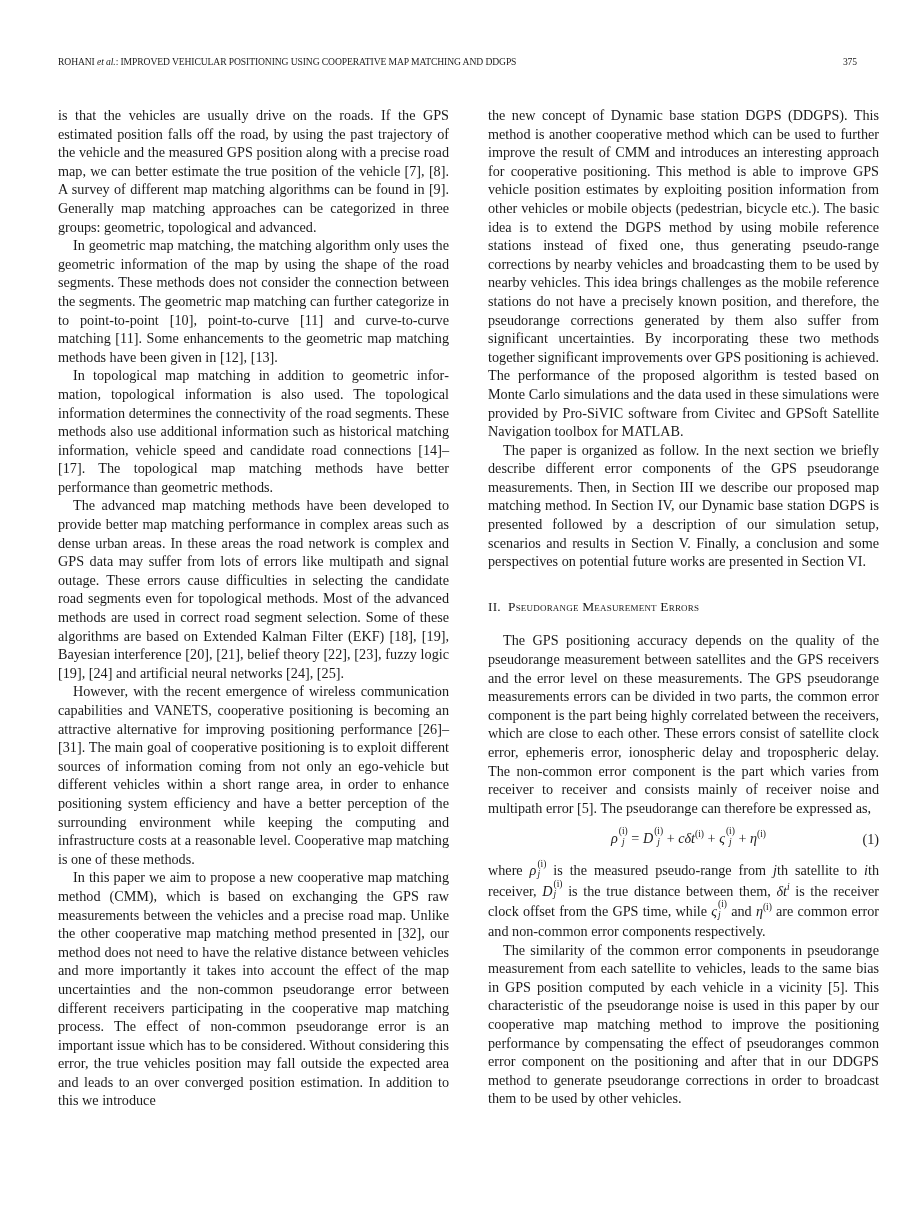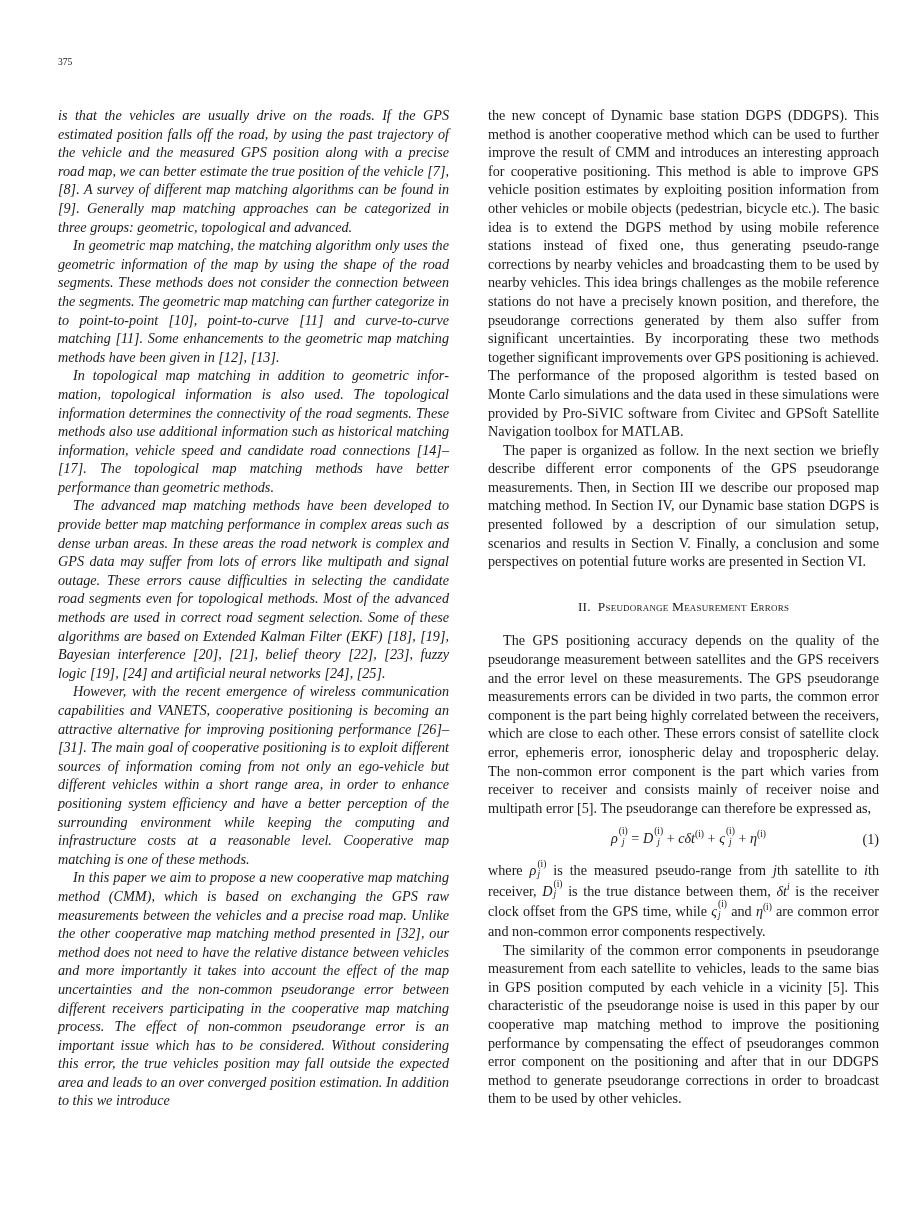--- a/index.html
+++ b/index.html
@@ -1,38 +1,39 @@
 <!DOCTYPE html>
 <html><head>
 <meta charset="utf-8">
 <style>
   html, body { margin: 0; padding: 0; background: #ffffff; }
   body { width: 924px; height: 1232px; position: relative; overflow: hidden; color: #1a1a1a; font-family: "Liberation Serif", "DejaVu Serif", serif; }
   .running-head { position: absolute; top: 56px; left: 58px; width: 799px; font-size: 9.6px; letter-spacing: -0.1px; display: flex; justify-content: space-between; }
   .running-head em { font-style: italic; }
   .col { position: absolute; top: 106px; width: 391px; font-size: 14.2px; line-height: 18.6px; text-align: justify; hyphens: manual; }
-  .col.left { left: 58px; font-style: italic; }
+  .col.left { left: 58px; }
   .col.right { left: 467px; margin-left: 21px; }
   .col p { margin: 0; text-indent: 15px; }
   .col p.noindent { text-indent: 0; }
-  .section-heading { text-align: center; font-size: 13.4px; margin: 27px 0 15px 0; letter-spacing: 0.2px; }
+  .section-heading { font-size: 13.4px; margin: 27px 0 15px 0; letter-spacing: 0.2px; }
   .section-heading .sc { font-variant: small-caps; }
   .equation { display: flex; align-items: center; margin: 9px 0 9px 0; height: 26px; }
   .equation .eq-body { flex: 1; text-align: center; font-style: normal; padding-left: 40px; }
   .equation .eq-num { width: 30px; text-align: right; }
   .m { font-style: italic; }
   sub, sup { font-size: 9.5px; line-height: 0; }
   .supsub { display: inline-block; position: relative; vertical-align: middle; line-height: 1; font-size: 9.5px; margin-left: 1px; }
   .supsub .up { display: block; position: relative; top: -3px; }
   .supsub .dn { display: block; position: relative; top: -2px; font-style: italic; }
 </style>
 </head>
 <body>
 
 <div class="running-head">
+  <span><span>ROHANI</span> <em>et al.</em><span>: IMPROVED VEHICULAR POSITIONING USING COOPERATIVE MAP MATCHING AND DDGPS</span></span>
   <span>375</span>
 </div>
 
 <div class="col left">
   <p class="noindent">is that the vehicles are usually drive on the roads. If the GPS estimated position falls off the road, by using the past trajectory of the vehicle and the measured GPS position along with a precise road map, we can better estimate the true position of the vehicle [7], [8]. A survey of different map matching algorithms can be found in [9]. Generally map matching approaches can be categorized in three groups: geometric, topological and advanced.</p>
   <p>In geometric map matching, the matching algorithm only uses the geometric information of the map by using the shape of the road segments. These methods does not consider the con­nection between the segments. The geometric map matching can further categorize in to point-to-point [10], point-to-curve [11] and curve-to-curve matching [11]. Some enhancements to the geometric map matching methods have been given in [12], [13].</p>
   <p>In topological map matching in addition to geometric infor­mation, topological information is also used. The topological information determines the connectivity of the road segments. These methods also use additional information such as histor­ical matching information, vehicle speed and candidate road connections [14]–[17]. The topological map matching methods have better performance than geometric methods.</p>
   <p>The advanced map matching methods have been developed to provide better map matching performance in complex areas such as dense urban areas. In these areas the road network is complex and GPS data may suffer from lots of errors like multipath and signal outage. These errors cause difficulties in selecting the candidate road segments even for topological methods. Most of the advanced methods are used in correct road segment selection. Some of these algorithms are based on Ex­tended Kalman Filter (EKF) [18], [19], Bayesian interference [20], [21], belief theory [22], [23], fuzzy logic [19], [24] and artificial neural networks [24], [25].</p>
   <p>However, with the recent emergence of wireless commu­nication capabilities and VANETS, cooperative positioning is becoming an attractive alternative for improving positioning performance [26]–[31]. The main goal of cooperative position­ing is to exploit different sources of information coming from not only an ego-vehicle but different vehicles within a short range area, in order to enhance positioning system efficiency and have a better perception of the surrounding environment while keeping the computing and infrastructure costs at a reasonable level. Cooperative map matching is one of these methods.</p>
   <p>In this paper we aim to propose a new cooperative map matching method (CMM), which is based on exchanging the GPS raw measurements between the vehicles and a precise road map. Unlike the other cooperative map matching method presented in [32], our method does not need to have the relative distance between vehicles and more importantly it takes into account the effect of the map uncertainties and the non-common pseudorange error between different receivers participating in the cooperative map matching process. The effect of non-common pseudorange error is an important issue which has to be considered. Without considering this error, the true vehicles position may fall outside the expected area and leads to an over converged position estimation. In addition to this we introduce</p>

